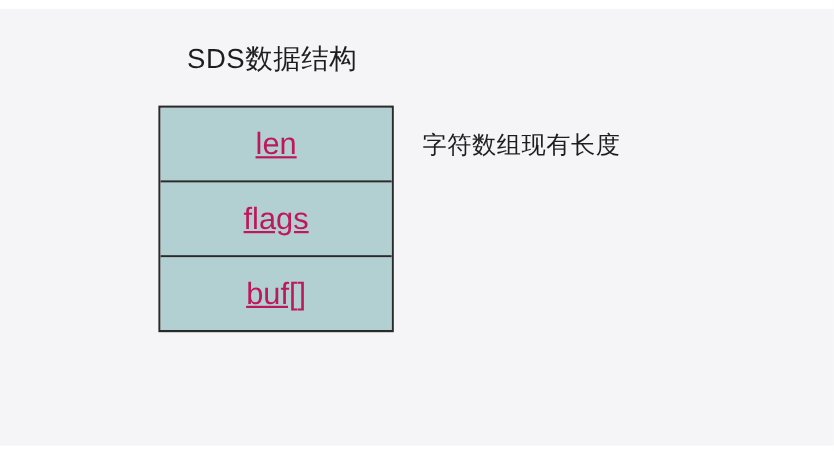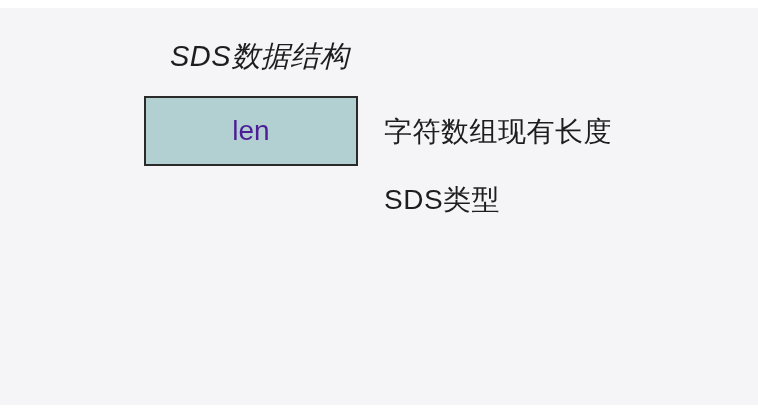--- a/index.html
+++ b/index.html
@@ -20,70 +20,71 @@
   .band {
     position: absolute;
     left: 0; right: 0;
     top: 8px; bottom: 5px;
     background: var(--bg-band);
   }
   .title {
     position: absolute;
     left: 170px;
     top: 41px;
-    font-size: 29px;
+    font-size: 25px;
     line-height: 1.1;
     letter-spacing: 0.5px;
     color: var(--text);
     white-space: nowrap;
-    font-style: italic;
   }
   .struct {
     position: absolute;
     left: 144px;
     top: 96px;
     width: 210px;
     border: 2px solid var(--cell-border);
   }
   .cell {
     height: 66px;
     border-bottom: 2px solid var(--cell-border);
     background: var(--cell-fill);
     display: flex;
     align-items: center;
     justify-content: center;
     font-size: 28px;
-    color: #4c1d95;
+    color: #be185d;
     white-space: nowrap;
+    text-decoration: underline;
   }
   .cell:last-child { border-bottom: none; }
   .descs {
     position: absolute;
     left: 384px;
     top: 98px;
     display: flex;
     flex-direction: column;
   }
   .desc {
     height: 68px;
     display: flex;
     align-items: center;
-    font-size: 28px;
+    font-size: 22px;
     letter-spacing: 0.5px;
     color: var(--text);
     white-space: nowrap;
   }
 </style>
 </head>
 <body>
 
 <div class="band"></div>
 
 <div class="title">SDS数据结构</div>
 
 <div class="struct">
   <div class="cell">len</div>
+  <div class="cell">flags</div>
+  <div class="cell">buf[]</div>
 </div>
 
 <div class="descs">
   <div class="desc">字符数组现有长度</div>
-  <div class="desc">SDS类型</div>
 </div>
 
 </body></html>

